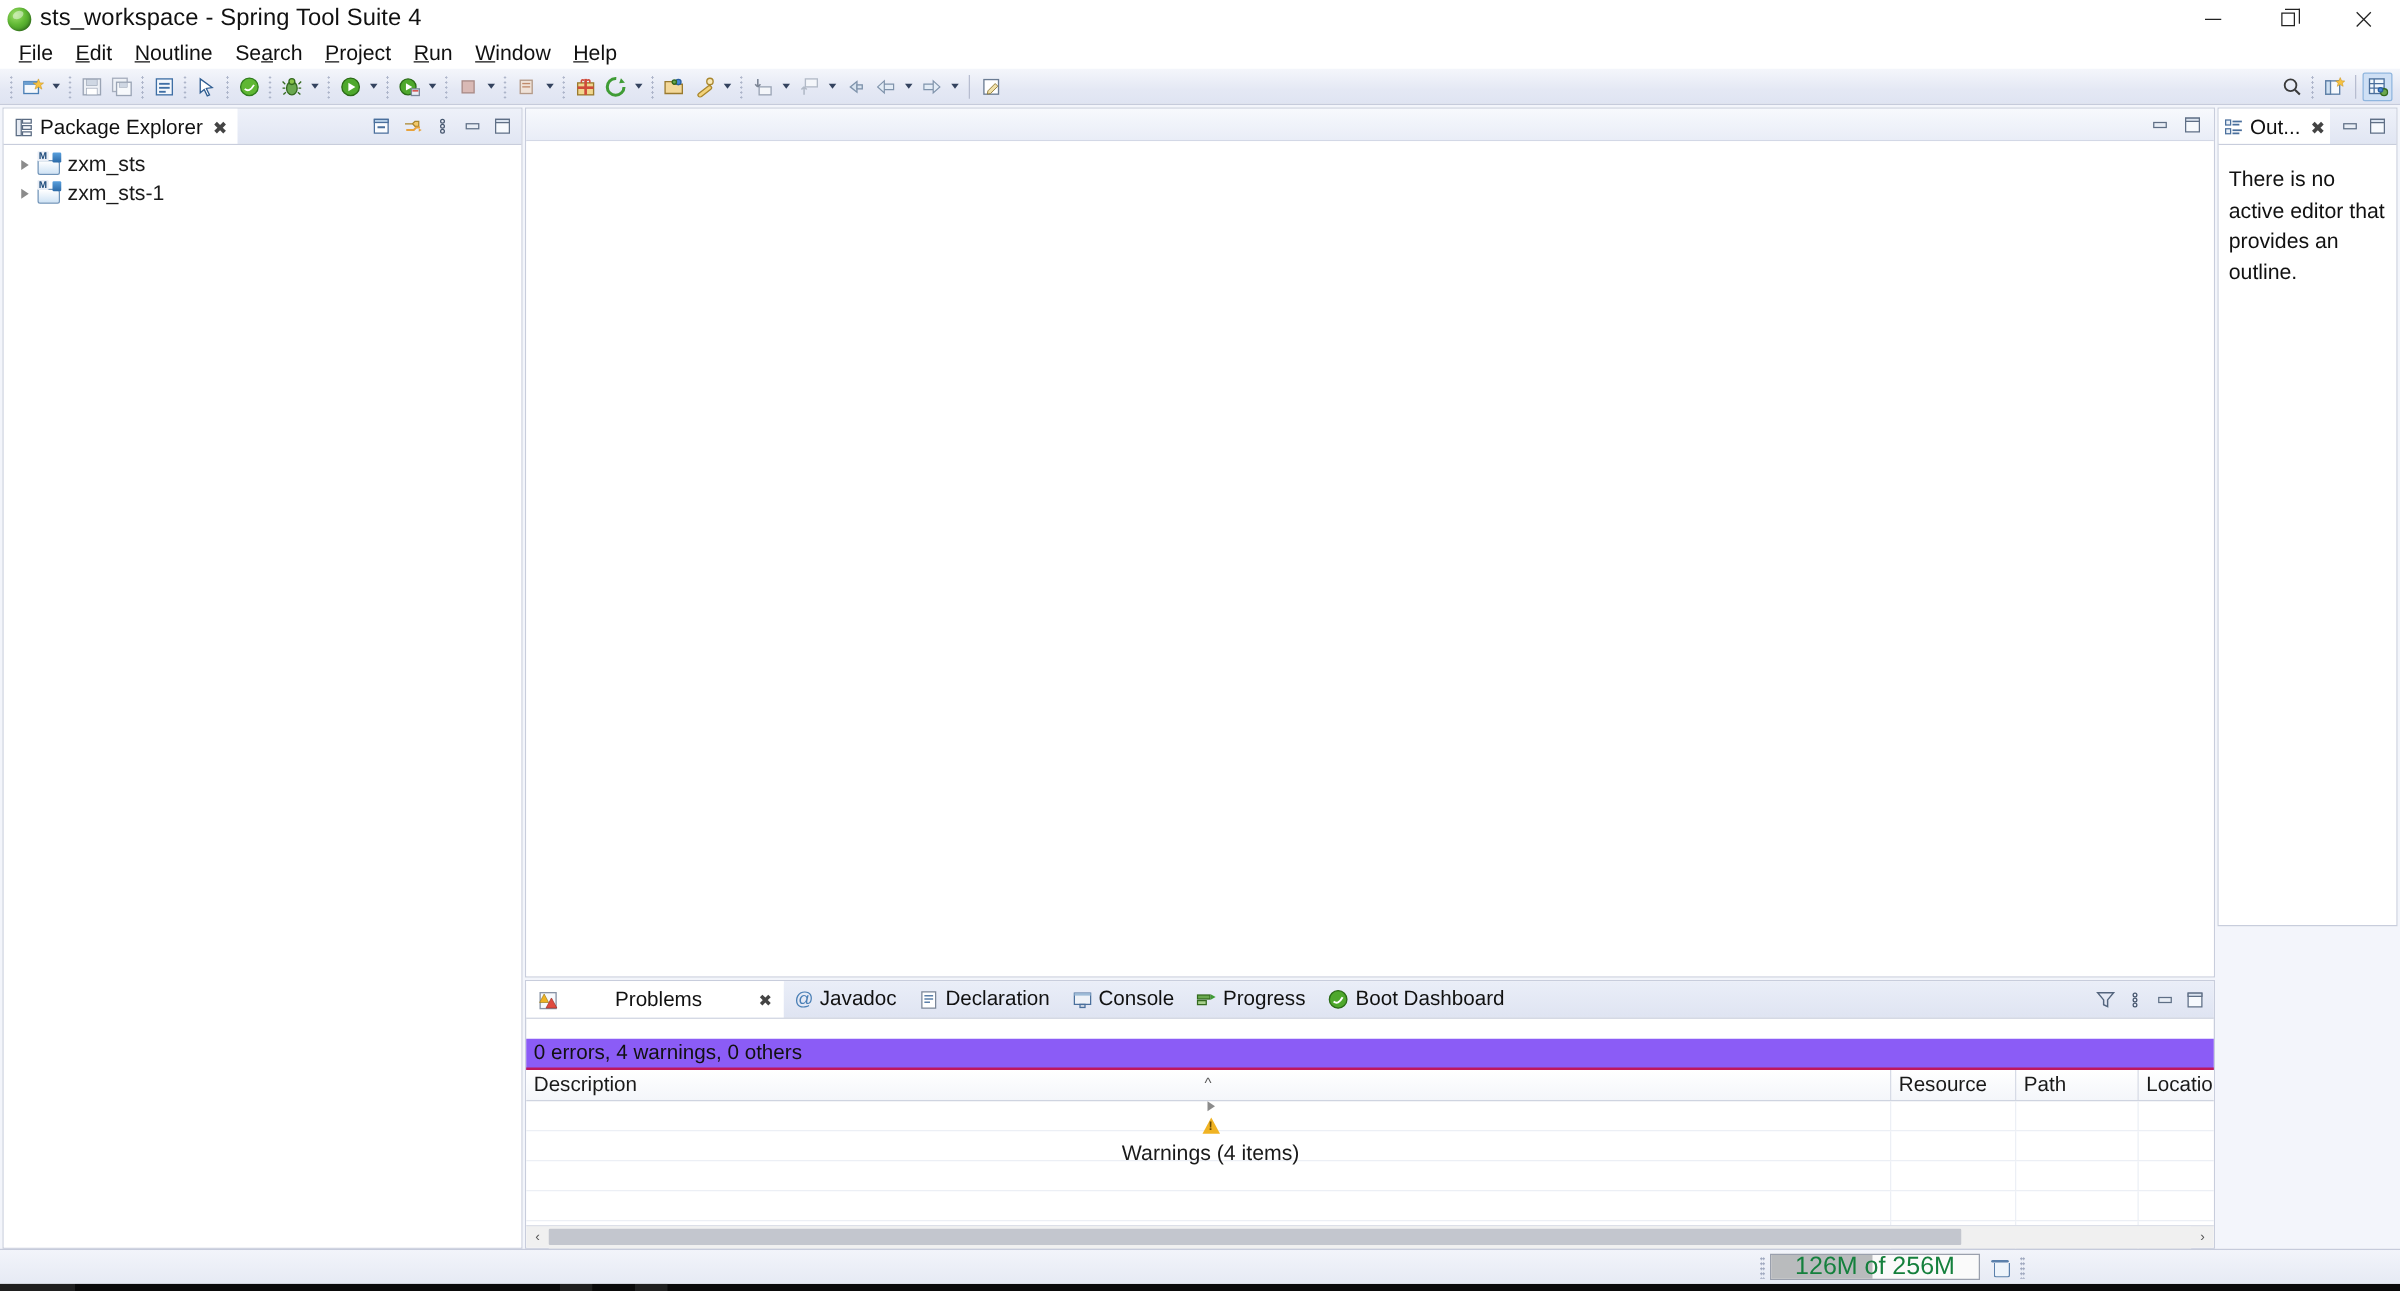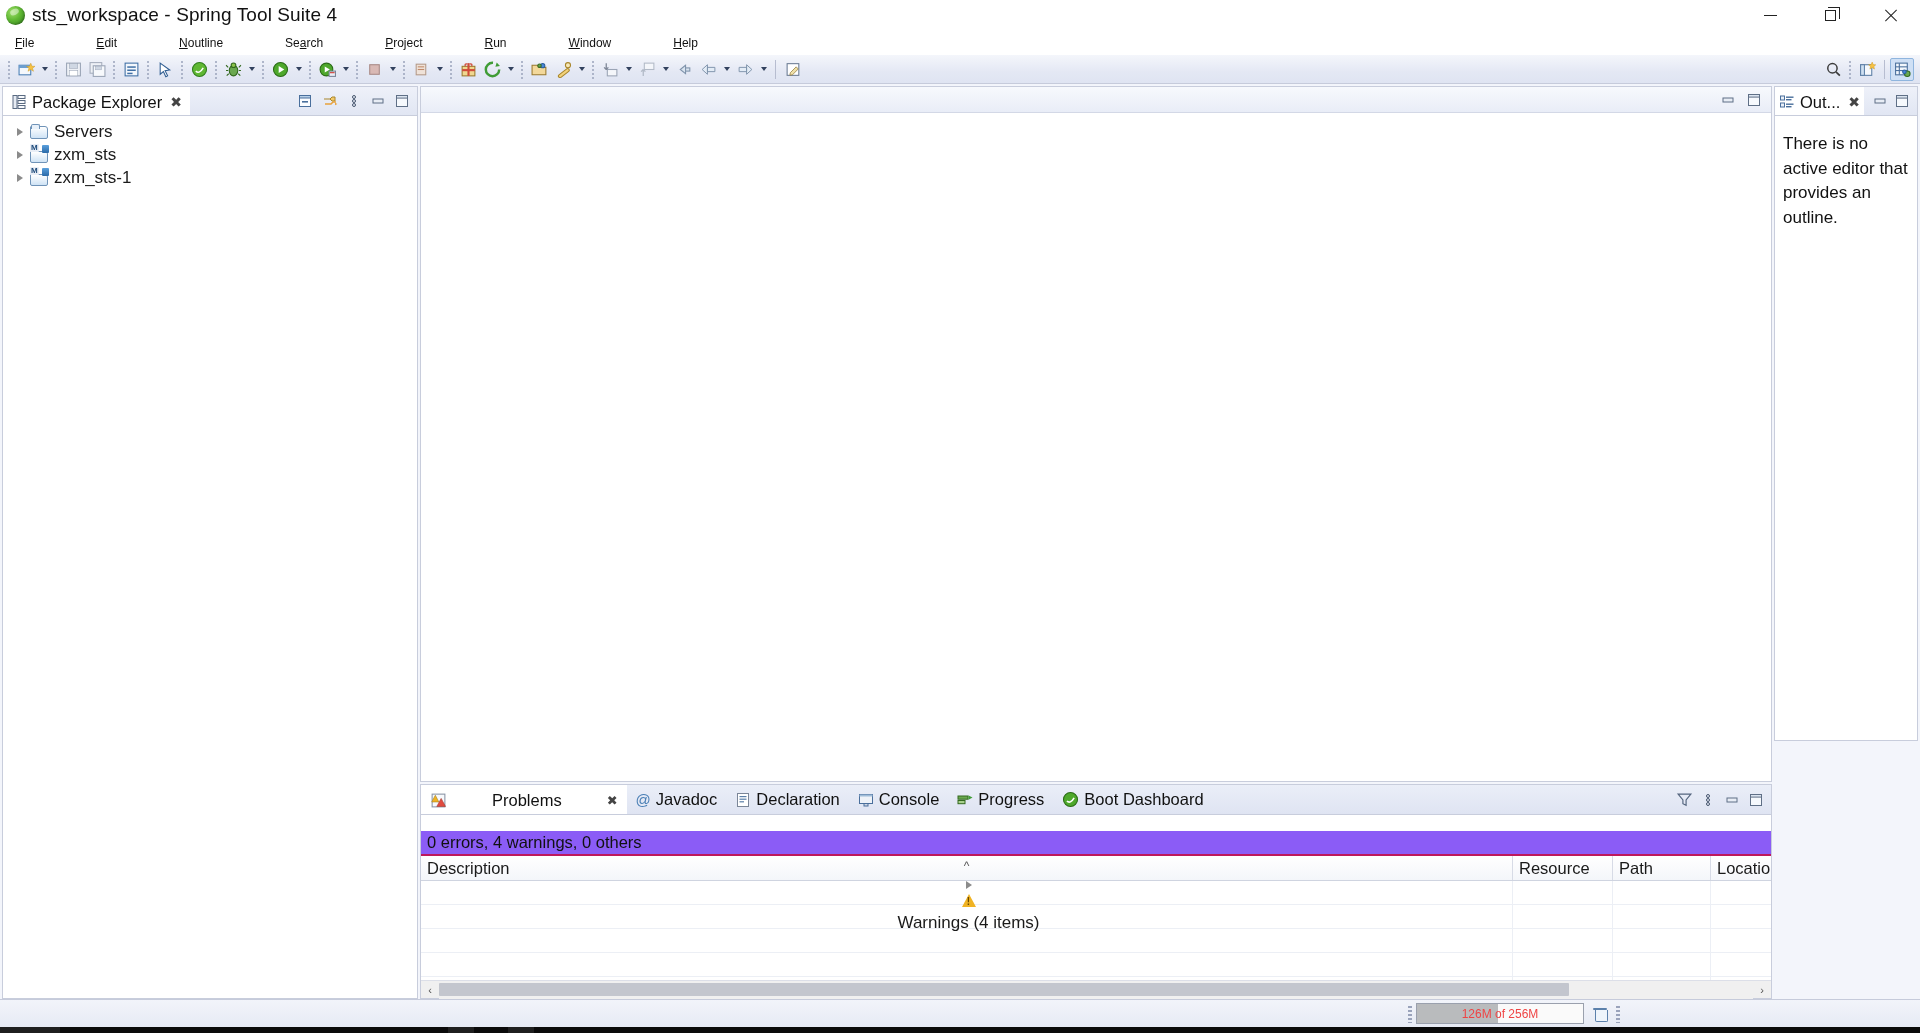--- a/index.html
+++ b/index.html
@@ -55,22 +55,21 @@
   }
   .glyph-close::before { transform: rotate(45deg); }
   .glyph-close::after { transform: rotate(-45deg); }
 
   
   .menubar {
     height: 25px; flex: 0 0 25px;
     background: #ffffff;
     display: flex; align-items: center;
     padding-left: 6px;
-    font-size: 12px;
-    gap: 44px;
+    font-size: 17px;
   }
   .menu-item { padding: 2px 9px; cursor: default; color: #111; }
   .menu-item u { text-decoration: underline; }
 
   
   .toolbar {
     height: 29px; flex: 0 0 29px;
     background: linear-gradient(to bottom,#f4f6fb 0%, #e4e8f4 60%, #dfe4f2 100%);
     border-bottom: 1px solid #c6cbdb;
     display: flex; align-items: center;
@@ -275,21 +274,21 @@
     display:flex; align-items:center; gap: 4px;
   }
   .heap-dots {
     width: 4px; height: 18px;
     background-image: radial-gradient(circle, #9aa3bb 0.8px, transparent 1px);
     background-size: 2px 4px;
   }
   .heap-bar {
     width: 168px; height: 21px; position: relative;
     background: #fafafa; border: 1px solid #9aa0ad;
-    font-size: 12px; color: #ef4444;
+    font-size: 20px; color: #15803d;
     display:flex; align-items:center; justify-content:center;
   }
   .heap-fill { position:absolute; left:0; top:0; bottom:0; width: 49%; background:#b9bbbd; }
   .heap-label { position: relative; z-index: 2; }
   .trash {
     width: 24px; height: 21px; position: relative;
     display:flex; align-items:center; justify-content:center;
   }
   .trash-glyph { width:13px; height:14px; position: relative; }
   .trash-glyph::before {
@@ -599,27 +598,20 @@
             <div class="vtb-btn">
               <svg width="16" height="16" viewBox="0 0 16 16">
                 <rect x="2.5" y="2.5" width="11" height="11" fill="#f6f9fd" stroke="#5f6f86"></rect>
                 <rect x="2.5" y="2.5" width="11" height="2.6" fill="#dbe4f0" stroke="#5f6f86"></rect>
               </svg>
             </div>
           </div>
         </div>
 
         <div class="tree">
-          <div class="tree-row">
-            <span class="twisty">
-                <i></i>
-              </span>
-            <span class="tree-icon ic-folder"></span>
-            <span>Servers</span>
-          </div>
           <div class="tree-row">
             <span class="twisty">
                 <i></i>
               </span>
             <span class="tree-icon ic-mvn">
                 <span class="j"></span>
               </span>
             <span>zxm_sts</span>
           </div>
           <div class="tree-row">

